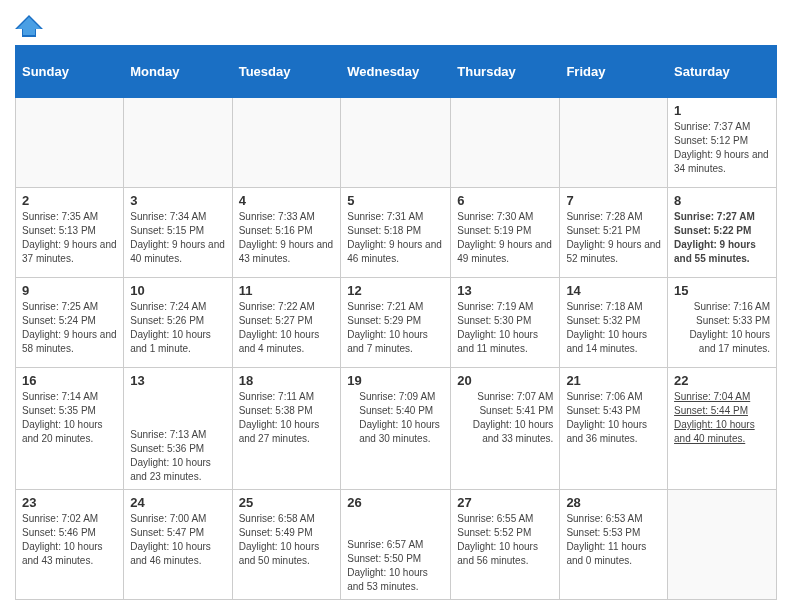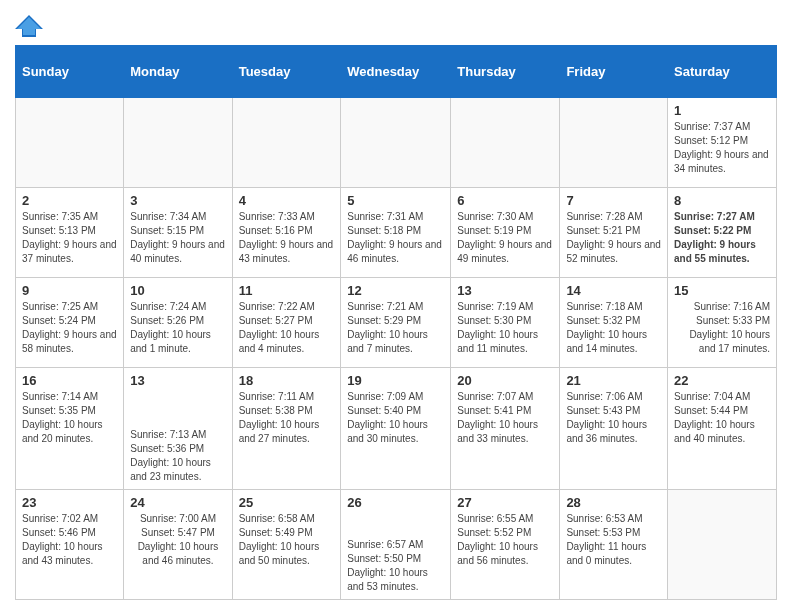--- a/index.html
+++ b/index.html
@@ -245,53 +245,53 @@
 Daylight: 10 hours and 23 minutes.</div>
           </td>
           <td>
             <span class="day-num">18</span>
             <div class="day-detail" style="white-space: pre-line;">Sunrise: 7:11 AM
 Sunset: 5:38 PM
 Daylight: 10 hours and 27 minutes.</div>
           </td>
           <td>
             <span class="day-num">19</span>
-            <div class="day-detail" style="white-space: pre-line;">Sunrise: 7:09 AM
+            <div class="day-detail" style="white-space: pre-line; margin-left: 12px;">Sunrise: 7:09 AM
 Sunset: 5:40 PM
 Daylight: 10 hours and 30 minutes.</div>
           </td>
           <td>
             <span class="day-num">20</span>
-            <div class="day-detail" style="white-space: pre-line;">Sunrise: 7:07 AM
+            <div class="day-detail" style="white-space: pre-line; text-align: right;">Sunrise: 7:07 AM
 Sunset: 5:41 PM
 Daylight: 10 hours and 33 minutes.</div>
           </td>
           <td>
             <span class="day-num">21</span>
             <div class="day-detail" style="white-space: pre-line;">Sunrise: 7:06 AM
 Sunset: 5:43 PM
 Daylight: 10 hours and 36 minutes.</div>
           </td>
           <td>
             <span class="day-num">22</span>
-            <div class="day-detail" style="white-space: pre-line;">Sunrise: 7:04 AM
+            <div class="day-detail" style="white-space: pre-line; text-decoration: underline;">Sunrise: 7:04 AM
 Sunset: 5:44 PM
 Daylight: 10 hours and 40 minutes.</div>
           </td>
         </tr>
         <tr>
           <td>
             <span class="day-num">23</span>
             <div class="day-detail" style="white-space: pre-line;">Sunrise: 7:02 AM
 Sunset: 5:46 PM
 Daylight: 10 hours and 43 minutes.</div>
           </td>
           <td>
             <span class="day-num">24</span>
-            <div class="day-detail" style="white-space: pre-line; text-align: center;">Sunrise: 7:00 AM
+            <div class="day-detail" style="white-space: pre-line;">Sunrise: 7:00 AM
 Sunset: 5:47 PM
 Daylight: 10 hours and 46 minutes.</div>
           </td>
           <td>
             <span class="day-num">25</span>
             <div class="day-detail" style="white-space: pre-line;">Sunrise: 6:58 AM
 Sunset: 5:49 PM
 Daylight: 10 hours and 50 minutes.</div>
           </td>
           <td>

